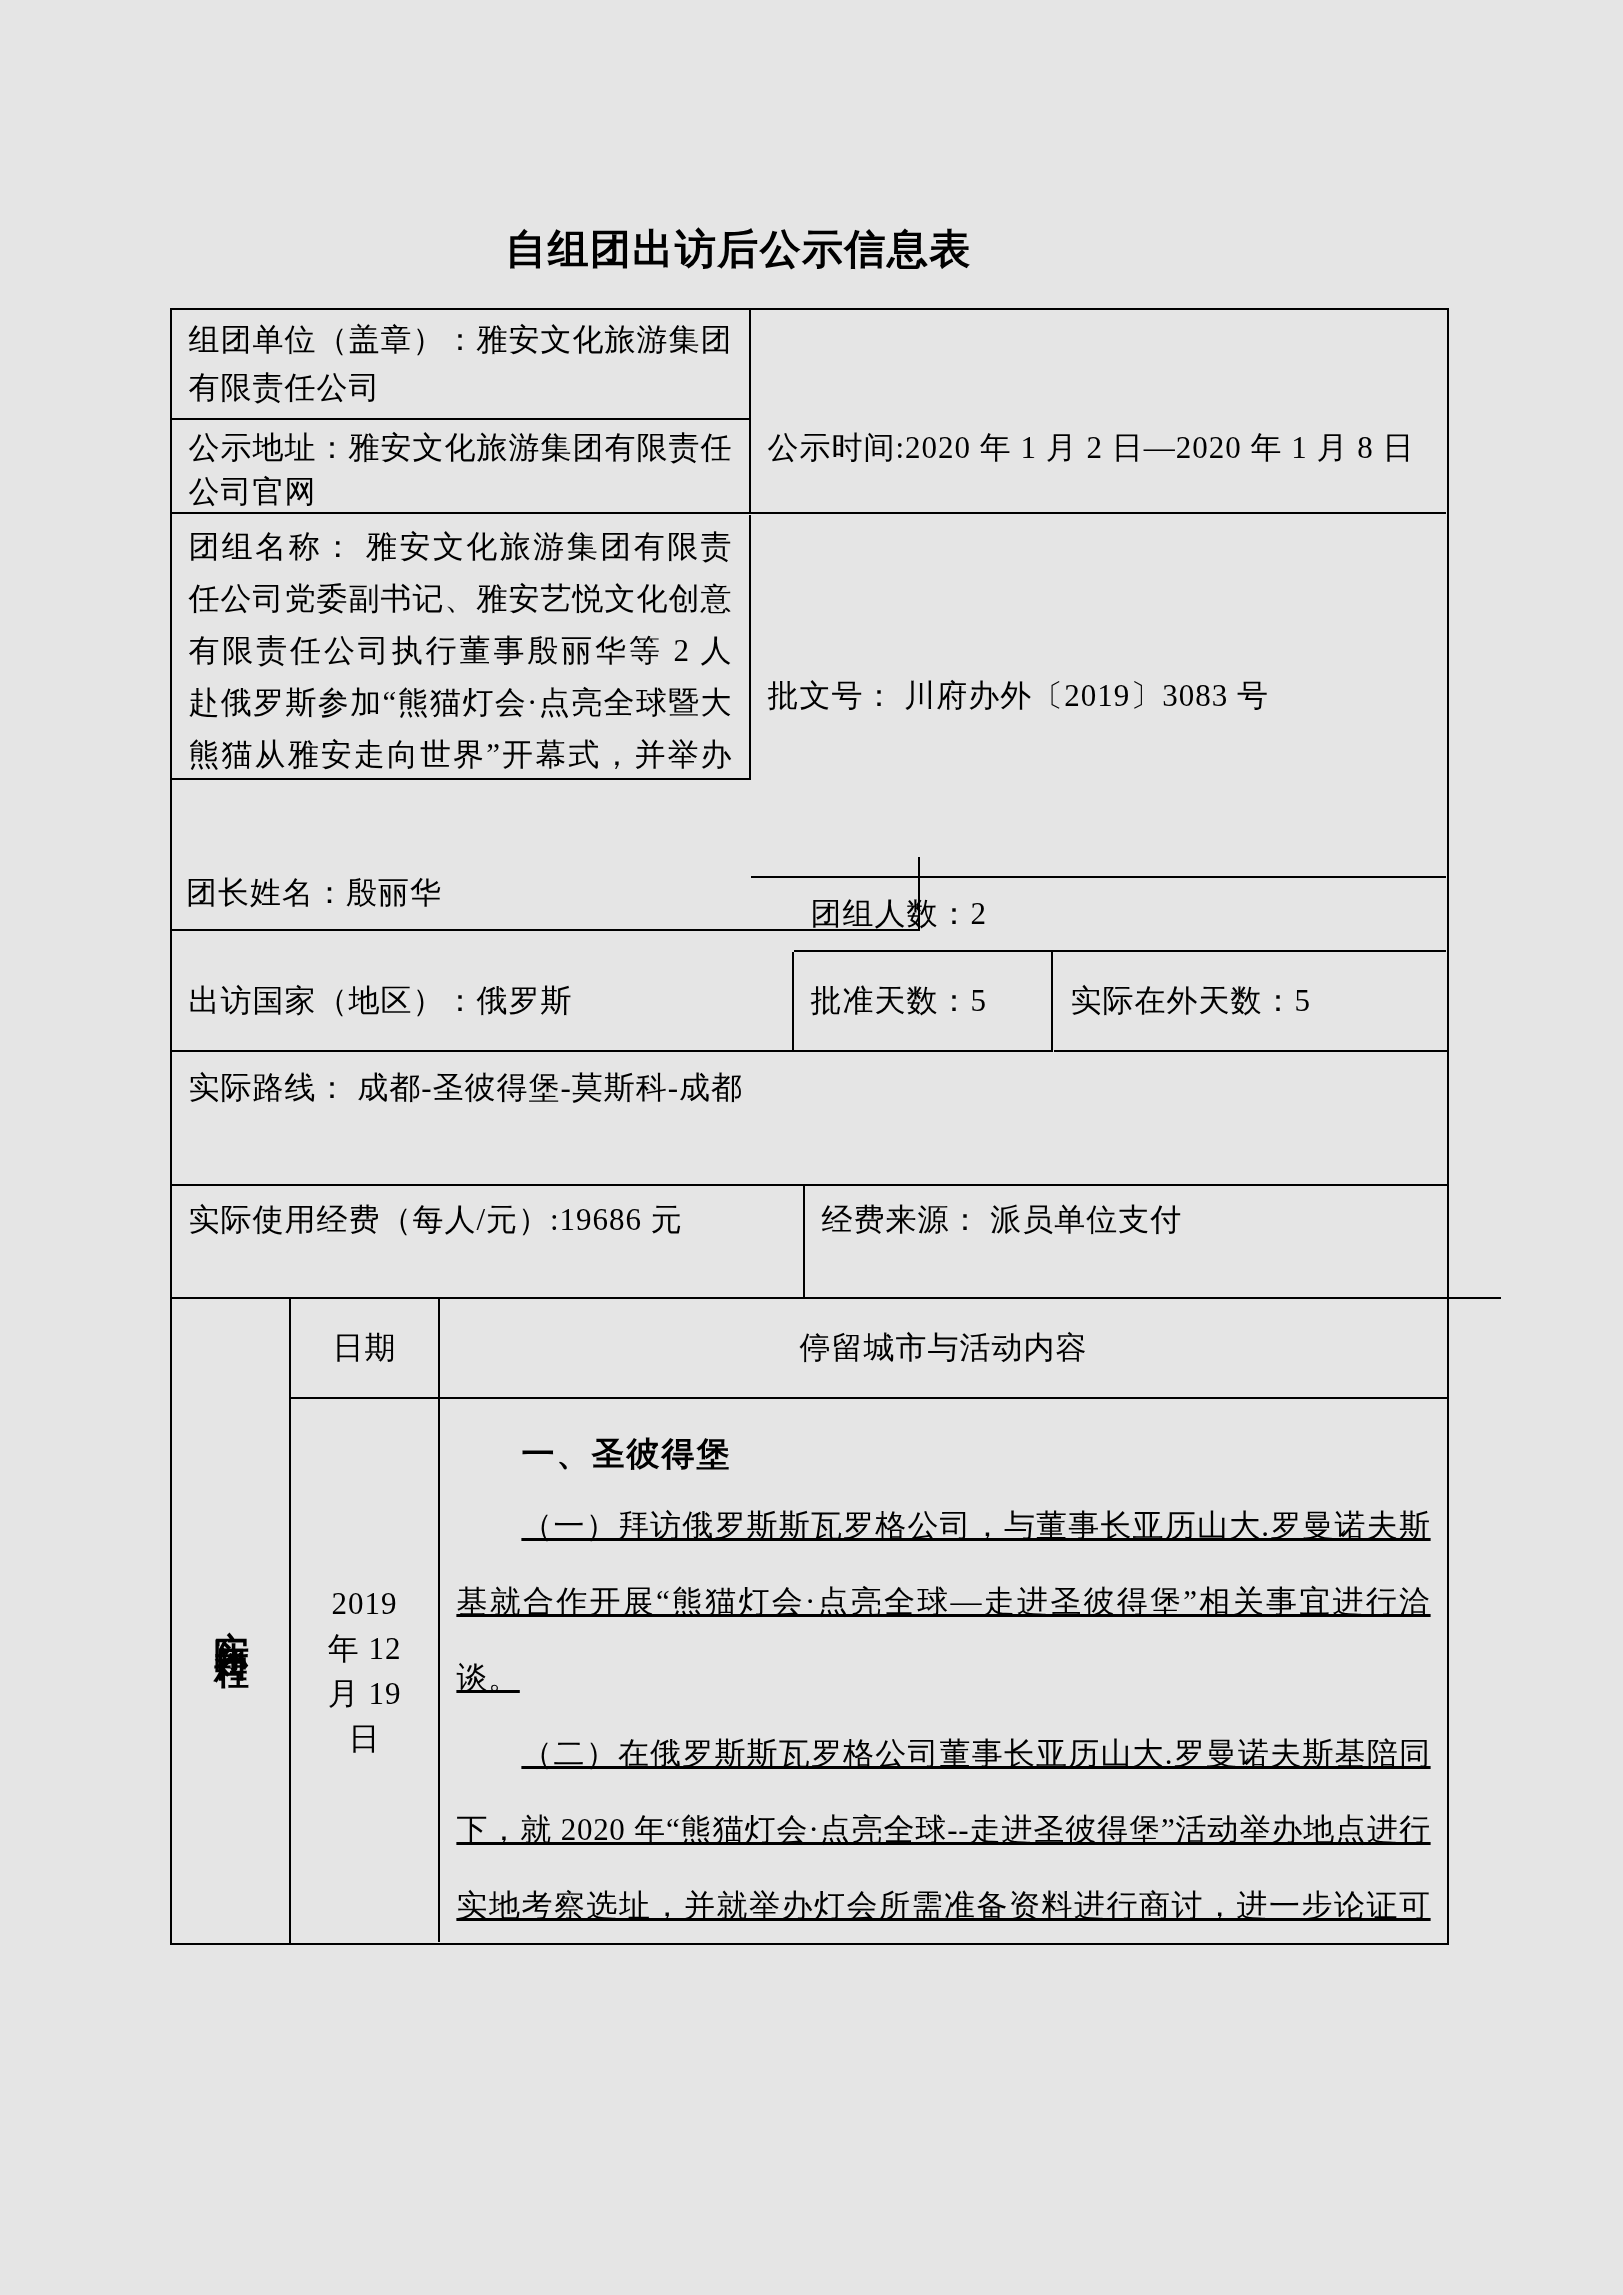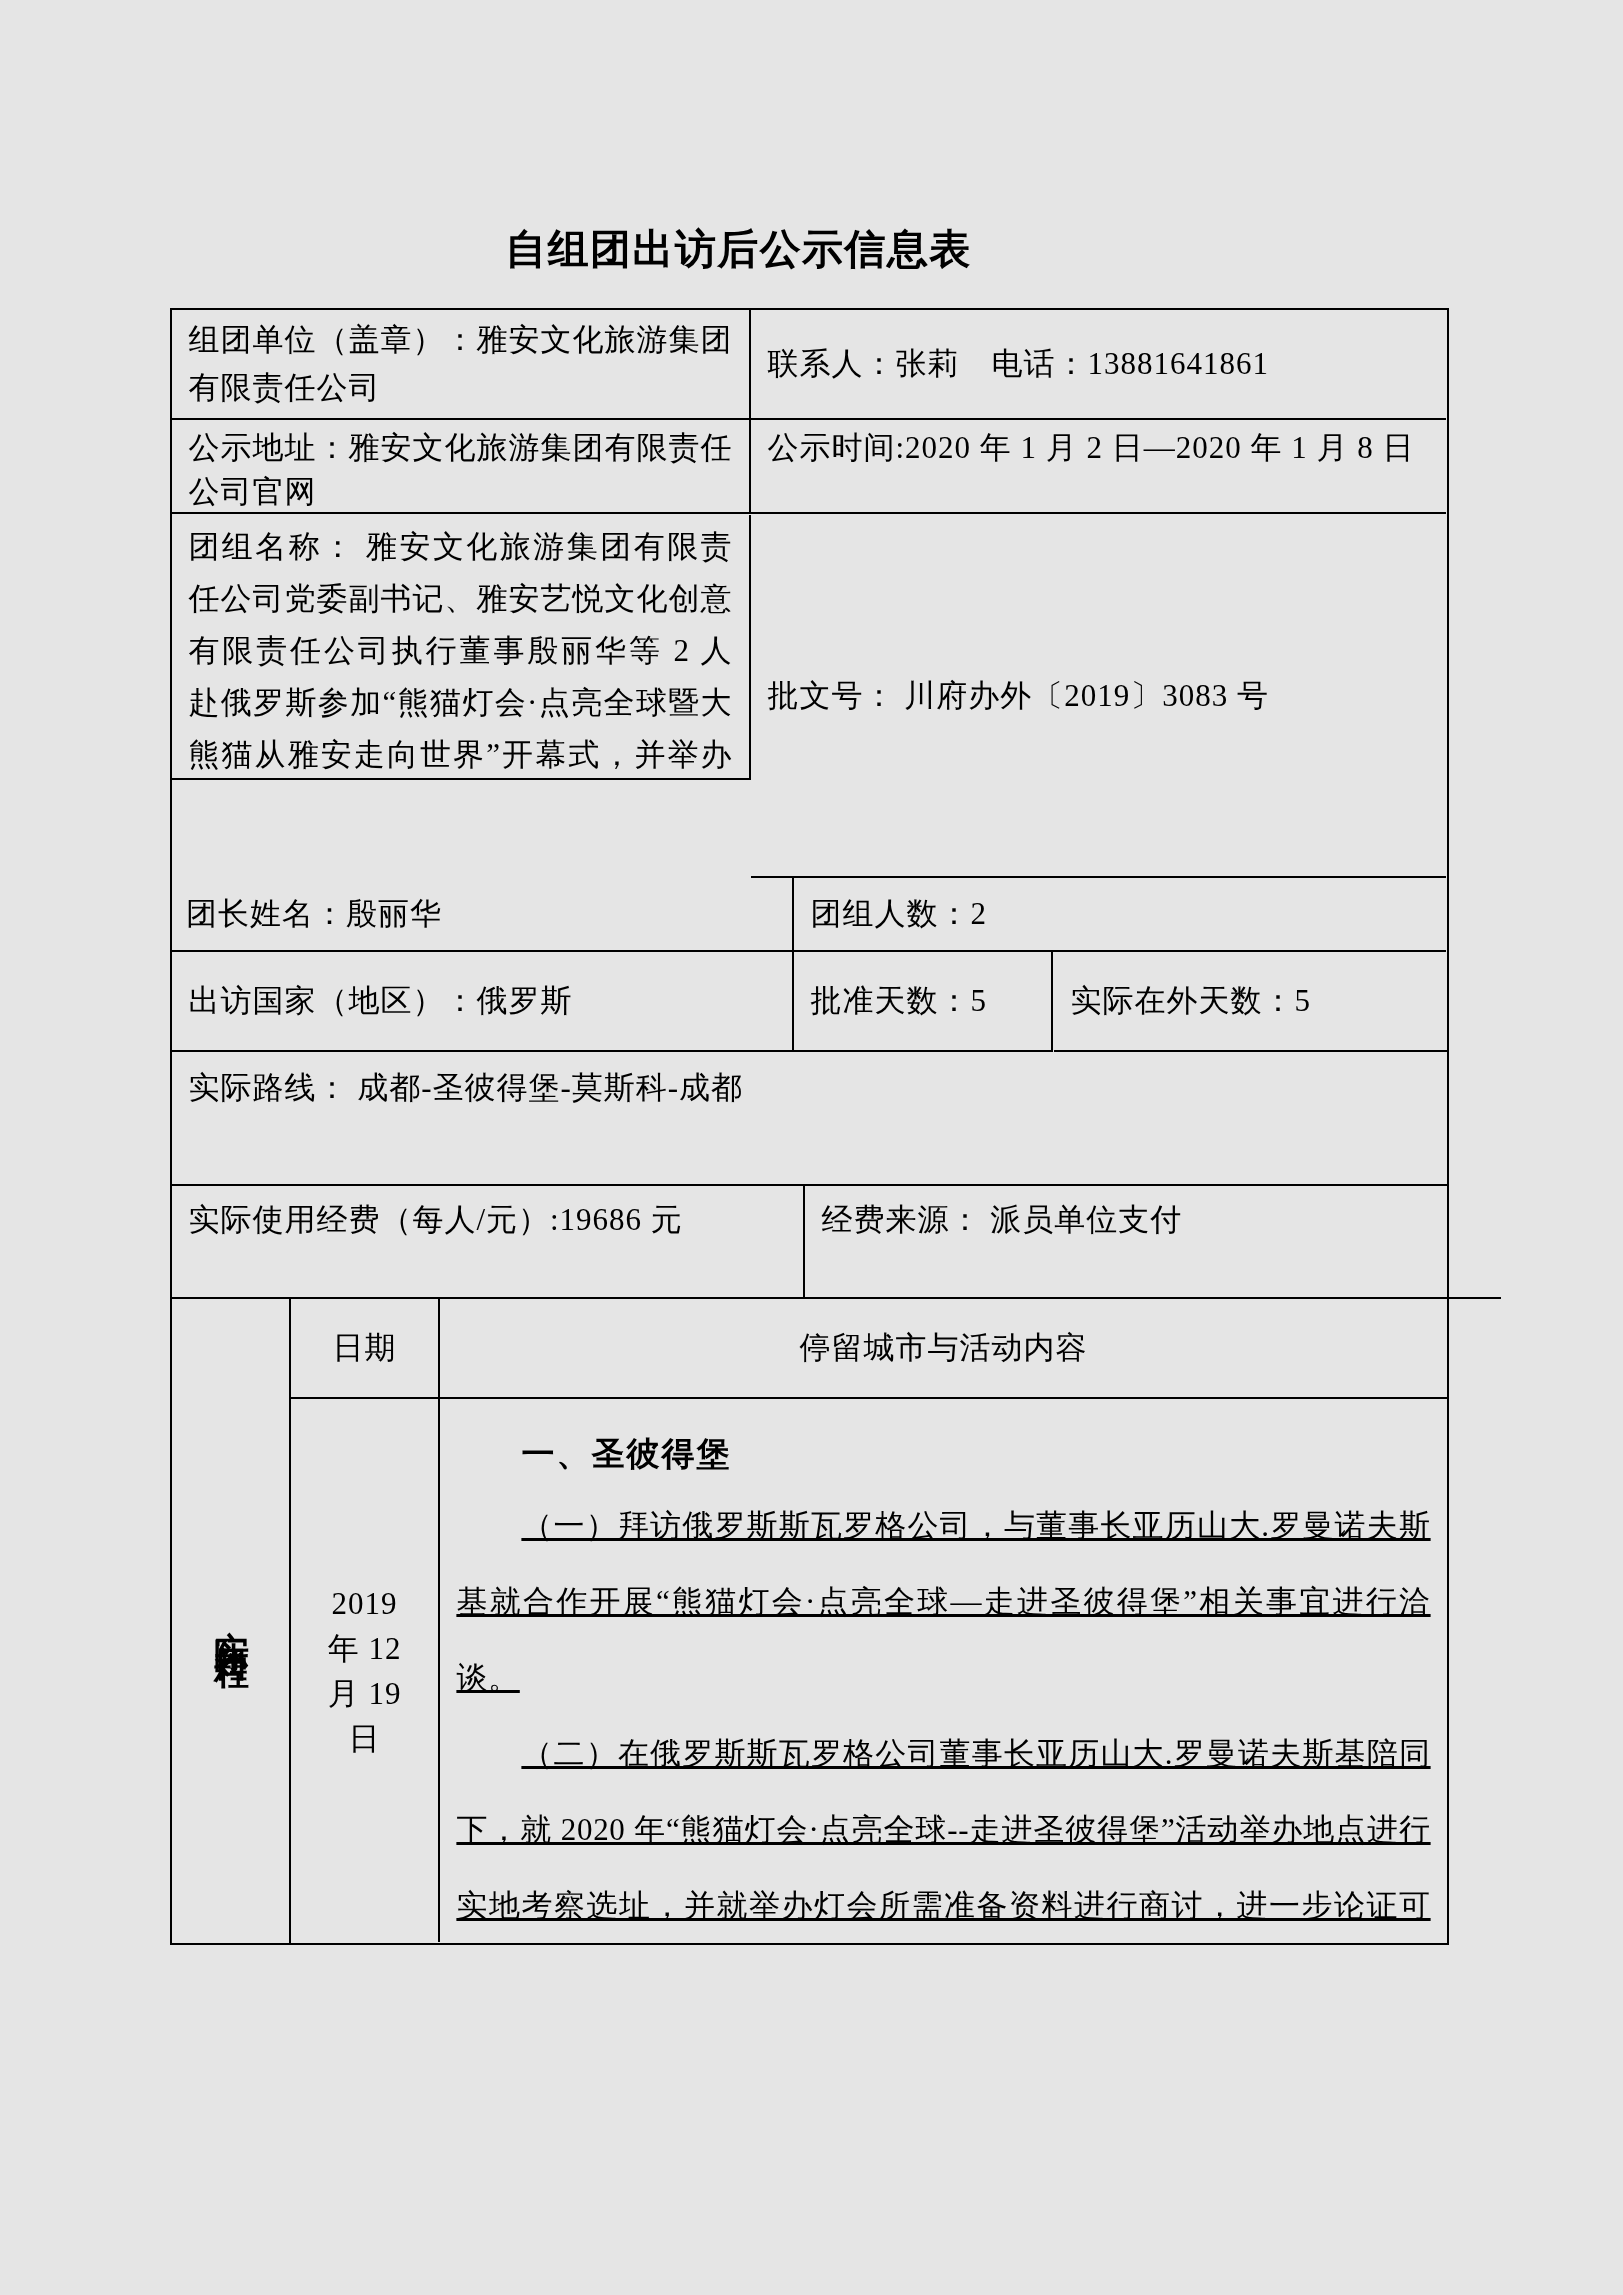--- a/index.html
+++ b/index.html
@@ -56,39 +56,36 @@
 
 <div class="page">
 
   <div class="doc-title">自组团出访后公示信息表</div>
 
   <div class="tbl">
 
     <div class="c top" style="left:0;top:0;width:579px;height:110px;">
       <span>组团单位（盖章）：雅安文化旅游集团有限责任公司</span>
     </div>
-    <div class="c vc no-r" style="left:579px;top:0;width:695px;height:110px;">
-      <span>联系人：张莉　电话：13881641861</span>
-    </div>
 
     <div class="c top lh64" style="left:0;top:110px;width:579px;height:94px;">
       <span>公示地址：雅安文化旅游集团有限责任公司官网</span>
     </div>
     <div class="c top lh64 no-r" style="left:579px;top:110px;width:695px;height:94px;">
       <span>公示时间:2020 年 1 月 2 日—2020 年 1 月 8 日</span>
     </div>
 
     <div class="c top lh76" style="left:0;top:205px;width:579px;height:265px;">
       <span>团组名称： 雅安文化旅游集团有限责任公司党委副书记、雅安艺悦文化创意有限责任公司执行董事殷丽华等 2 人赴俄罗斯参加“熊猫灯会·点亮全球暨大熊猫从雅安走向世界”开幕式，并举办雅安文化旅游推介活动。</span>
     </div>
     <div class="c vc no-r" style="left:579px;top:205px;width:695px;height:363px;">
       <span>批文号： 川府办外〔2019〕3083 号</span>
     </div>
 
-    <div class="c vc" style="left:0;top:568px;width:622px;height:74px;padding-left:14px;">
+    <div class="c vc" style="left:0;top:547px;width:748px;height:74px;padding-left:14px;">
       <span>团长姓名：殷丽华</span>
     </div>
     <div class="c vc no-r" style="left:622px;top:568px;width:652px;height:74px;">
       <span>团组人数：2</span>
     </div>
 
     <div class="c vc" style="left:0;top:642px;width:622px;height:100px;">
       <span>出访国家（地区）：俄罗斯</span>
     </div>
     <div class="c vc" style="left:622px;top:642px;width:259px;height:100px;">

